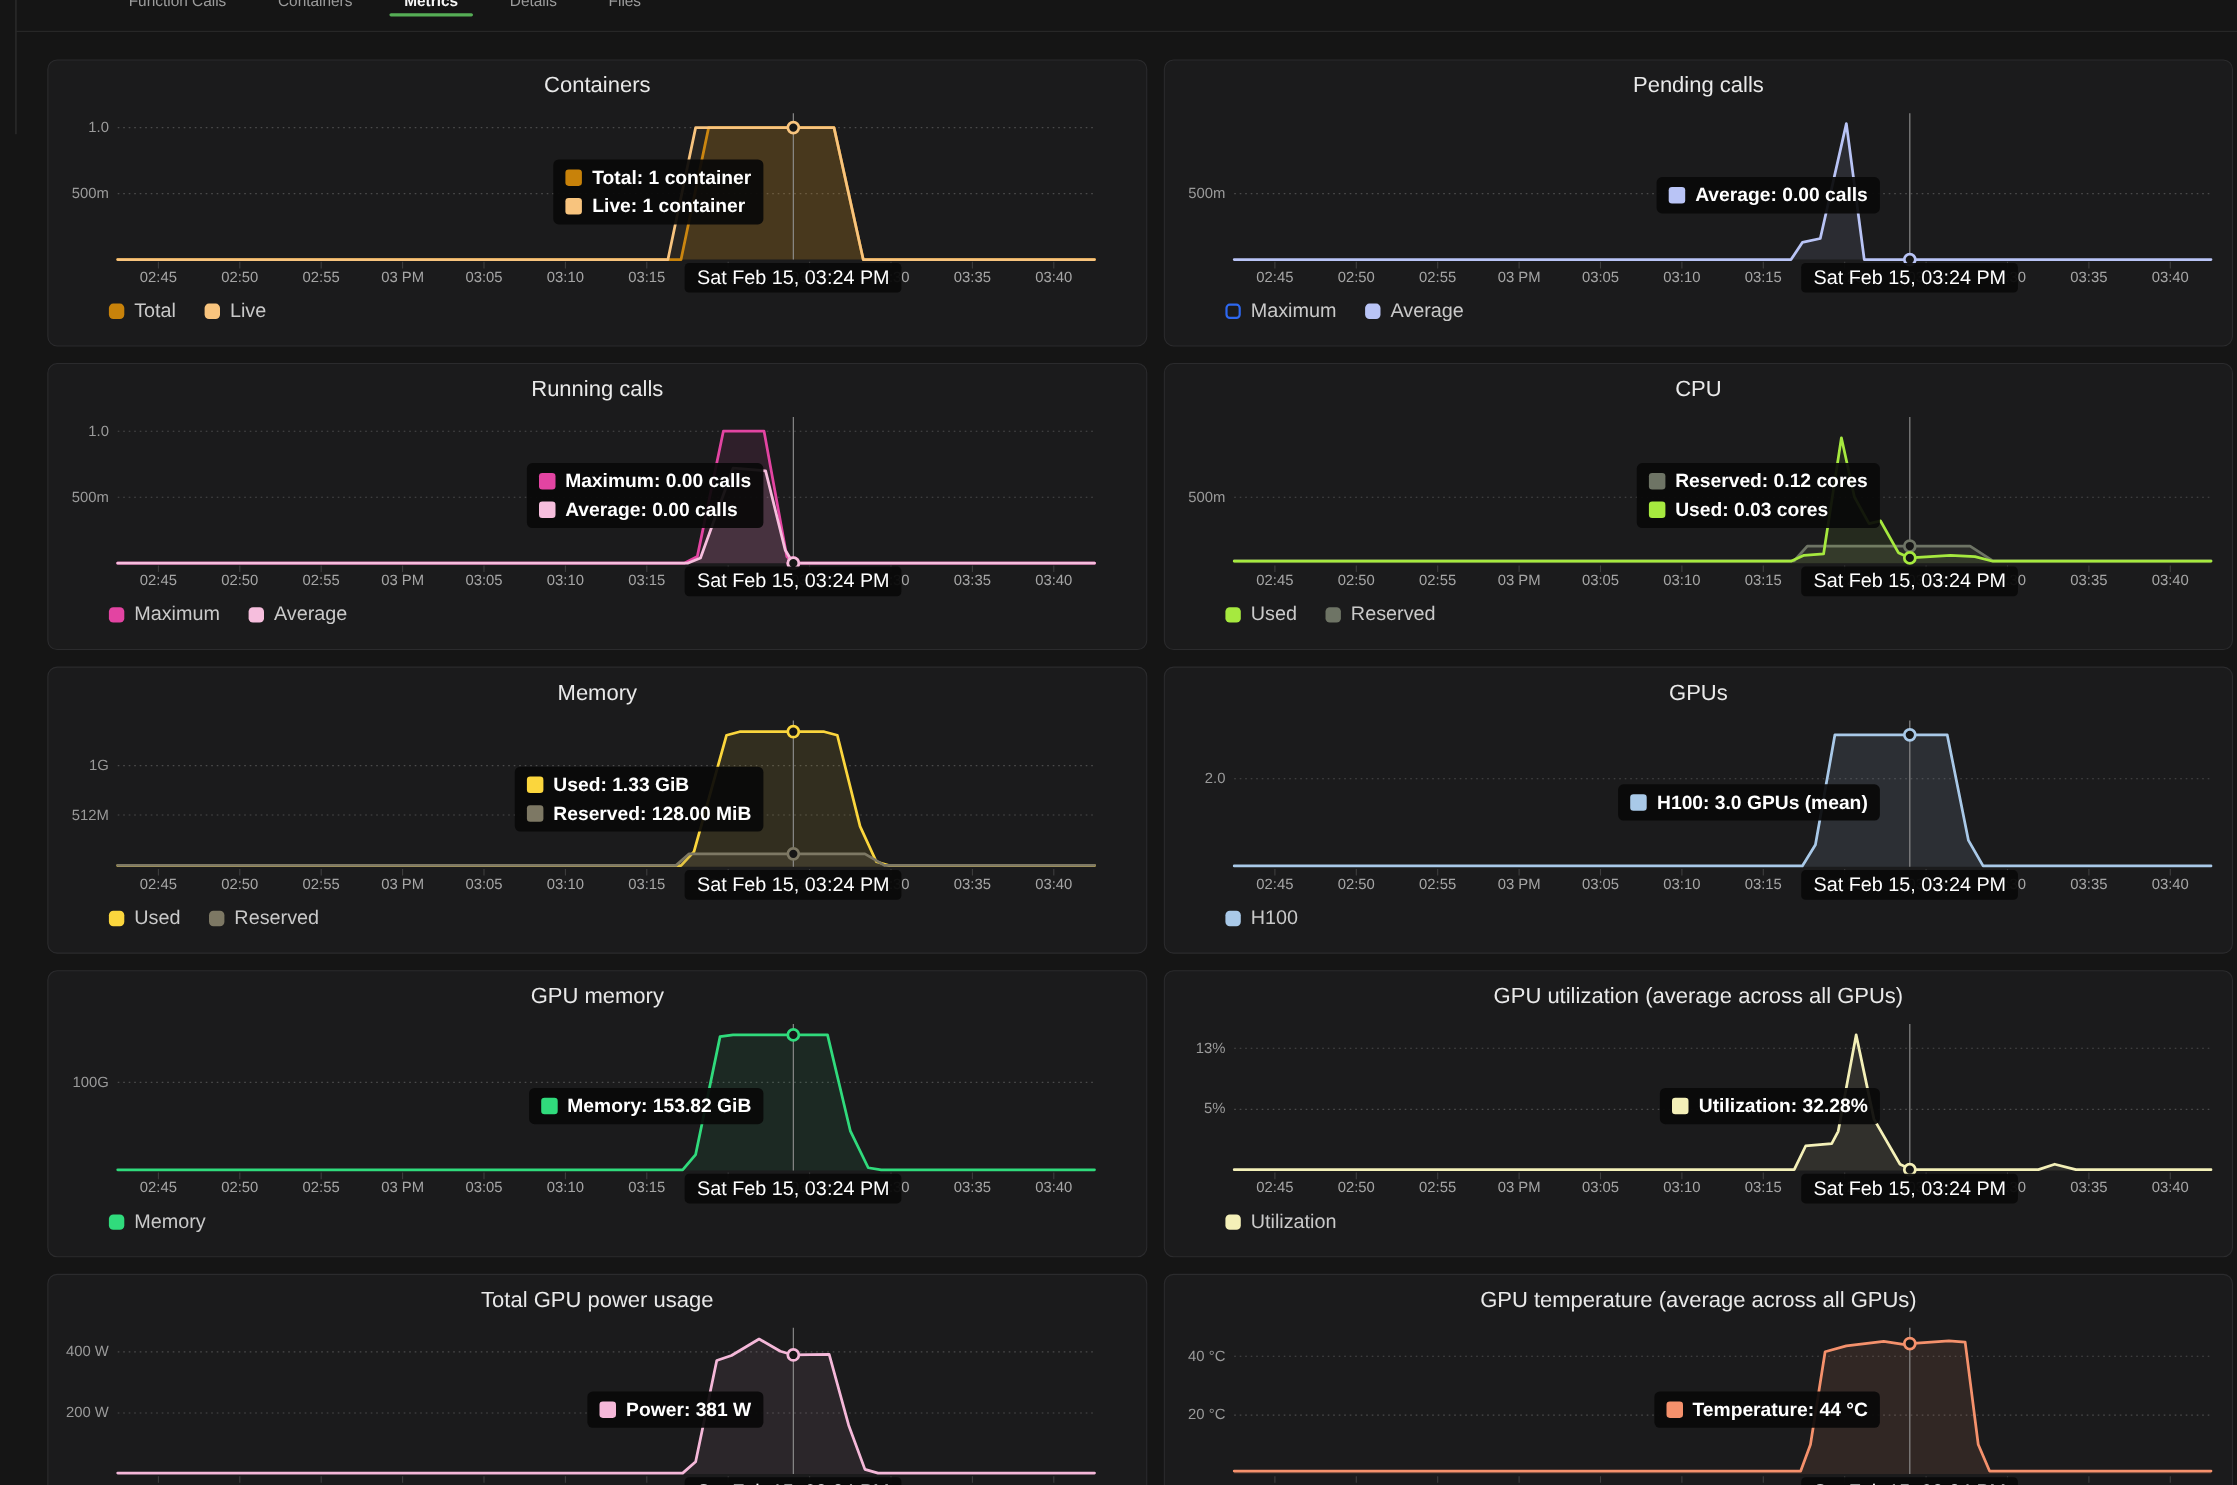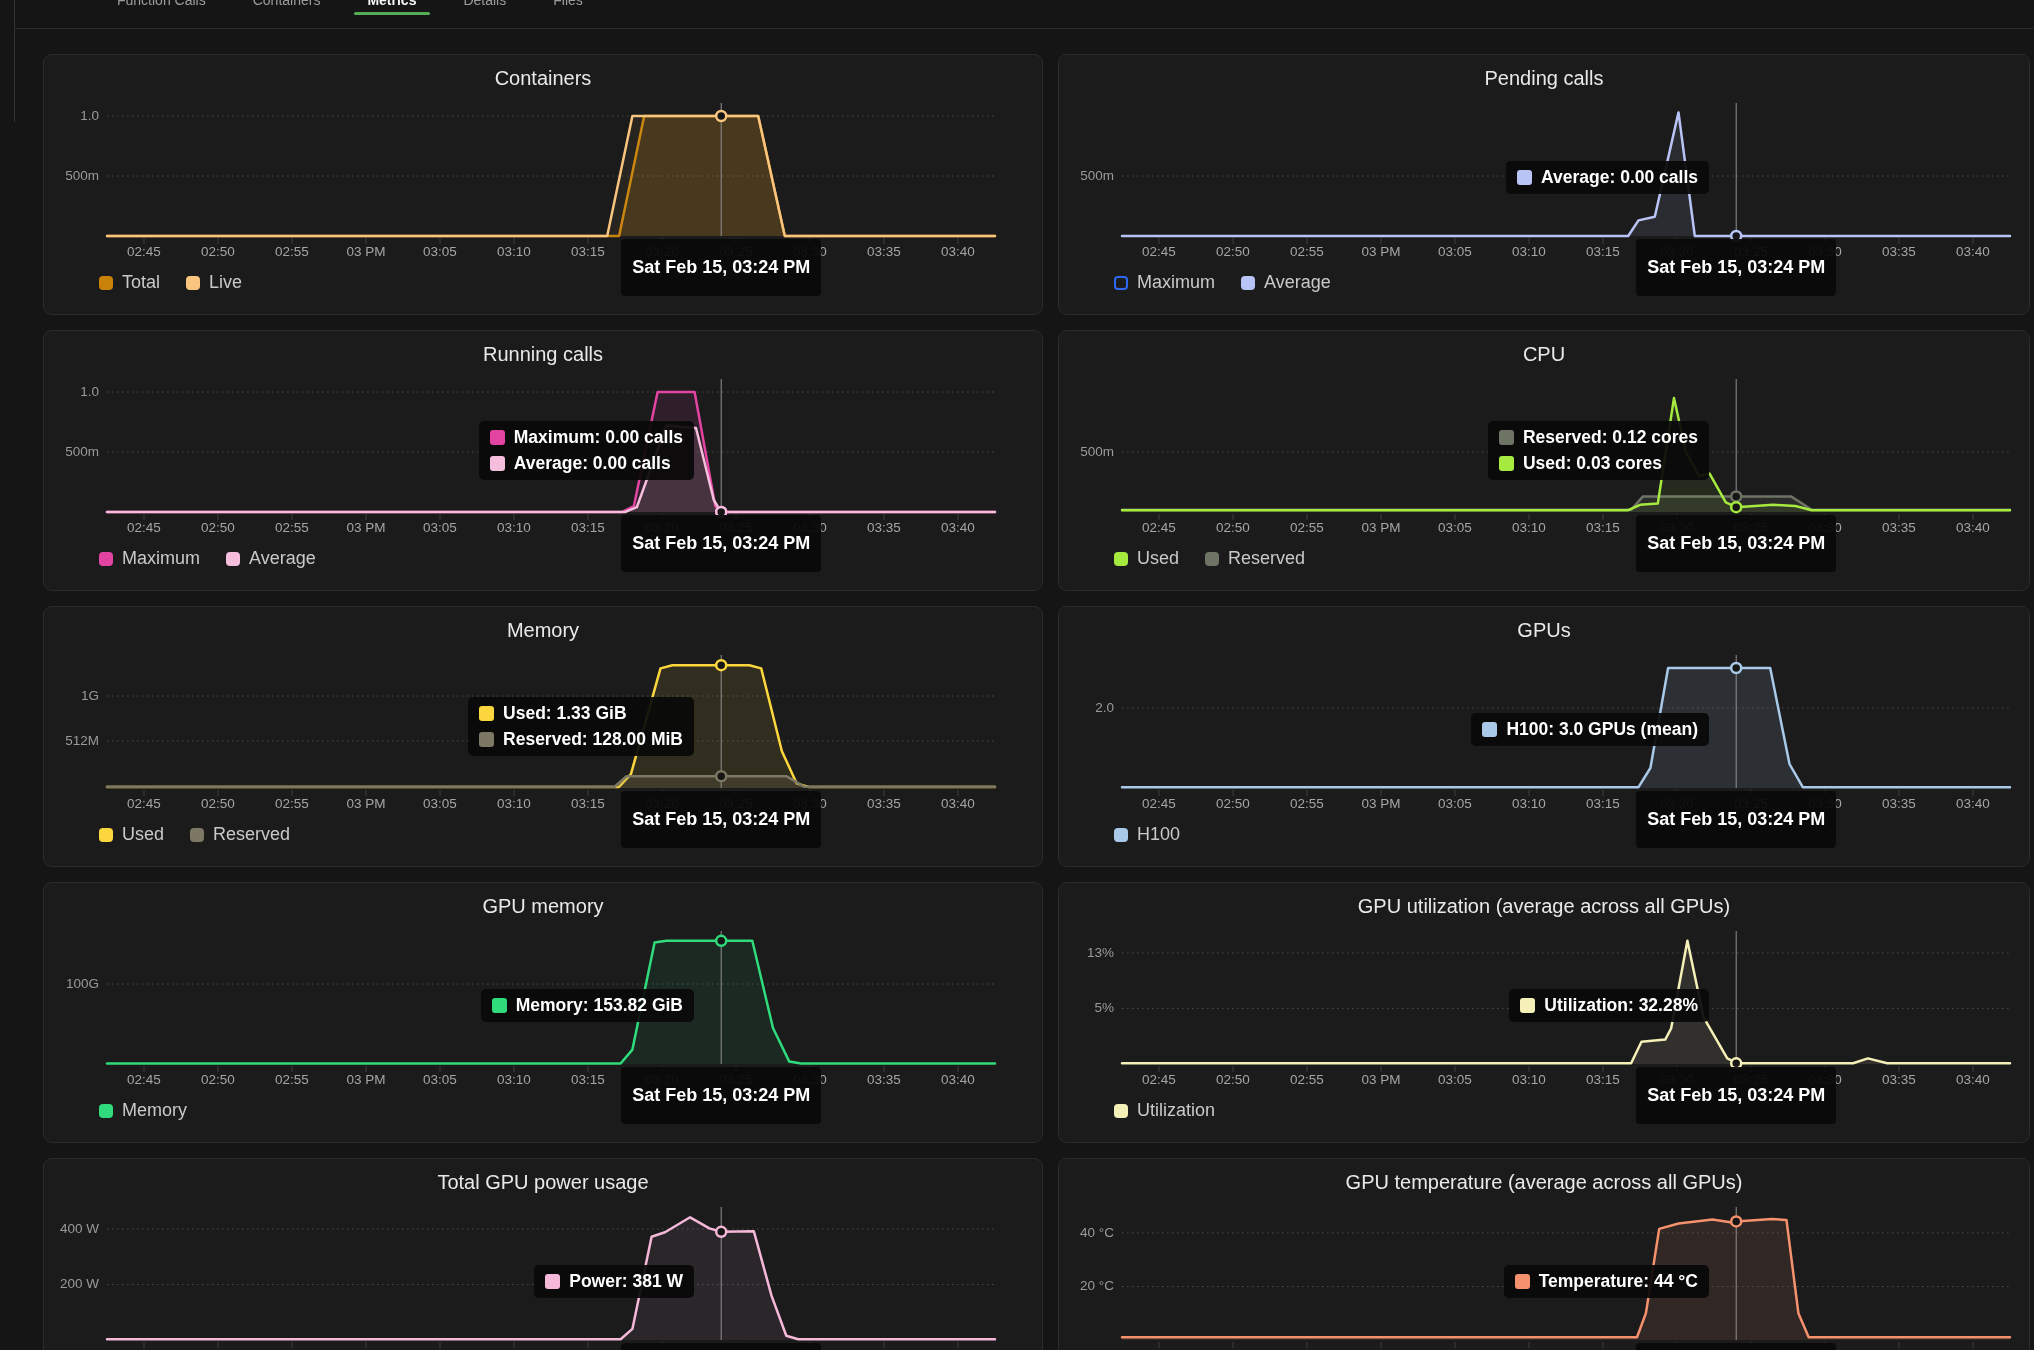--- a/index.html
+++ b/index.html
@@ -32,22 +32,22 @@
   .legend{position:absolute;left:55px;top:217px;display:flex;gap:26px;align-items:center;}
   .legend-item{display:flex;align-items:center;gap:9px;cursor:pointer;}
   .legend-swatch{width:14px;height:14px;border-radius:4px;box-sizing:border-box;}
   .legend-label{font-size:18px;color:#c9c9c9;}
   .tip{position:absolute;background:rgba(9,9,9,0.93);border-radius:5px;
        padding:6px 11px;display:flex;flex-direction:column;gap:5px;z-index:3;}
   .tip-row{display:flex;align-items:center;gap:9px;white-space:nowrap;}
   .tip-swatch{width:15px;height:15px;border-radius:3px;flex:none;}
   .tip-text{font-size:17.5px;font-weight:700;color:#fff;}
   .time-tip{position:absolute;top:184px;transform:translateX(-50%);
-       background:rgba(9,9,9,0.95);border-radius:4px;padding:18px 11px;
-       font-size:18px;font-weight:700;color:#fff;white-space:nowrap;z-index:4;}
+       background:rgba(9,9,9,0.95);border-radius:4px;padding:3px 11px;
+       font-size:18px;font-weight:400;color:#fff;white-space:nowrap;z-index:4;}
 </style>
 </head>
 <body>
 
 <div class="left-edge"></div>
 
 <div class="nav">
   <div class="tabs">
     <div class="tab">Function Calls</div>
     <div class="tab">Containers</div>
@@ -102,20 +102,30 @@
     <div class="legend">
         <div class="legend-item">
           <div class="legend-swatch" style="background: rgb(200, 130, 10);"></div>
           <div class="legend-label">Total</div>
         </div>
         <div class="legend-item">
           <div class="legend-swatch" style="background: rgb(248, 196, 126);"></div>
           <div class="legend-label">Live</div>
         </div>
       </div>
+    <div class="tip" style="right: 348px; top: 90px;">
+        <div class="tip-row">
+          <div class="tip-swatch" style="background: rgb(200, 130, 10);"></div>
+          <div class="tip-text">Total: 1 container</div>
+        </div>
+        <div class="tip-row">
+          <div class="tip-swatch" style="background: rgb(248, 196, 126);"></div>
+          <div class="tip-text">Live: 1 container</div>
+        </div>
+      </div>
     <div class="time-tip" style="left: 677.2px;">Sat Feb 15, 03:24 PM</div>
   </div>
     <div class="card">
     <div class="title">Pending calls</div>
     <svg width="1000" height="261">
         <line x1="63" x2="951" y1="121.0" y2="121.0" class="grid-line"></line>
         <line x1="100.0" x2="100.0" y1="183" y2="189" class="axis-tick"></line>
         <line x1="174.0" x2="174.0" y1="183" y2="189" class="axis-tick"></line>
         <line x1="248.0" x2="248.0" y1="183" y2="189" class="axis-tick"></line>
         <line x1="322.0" x2="322.0" y1="183" y2="189" class="axis-tick"></line>

